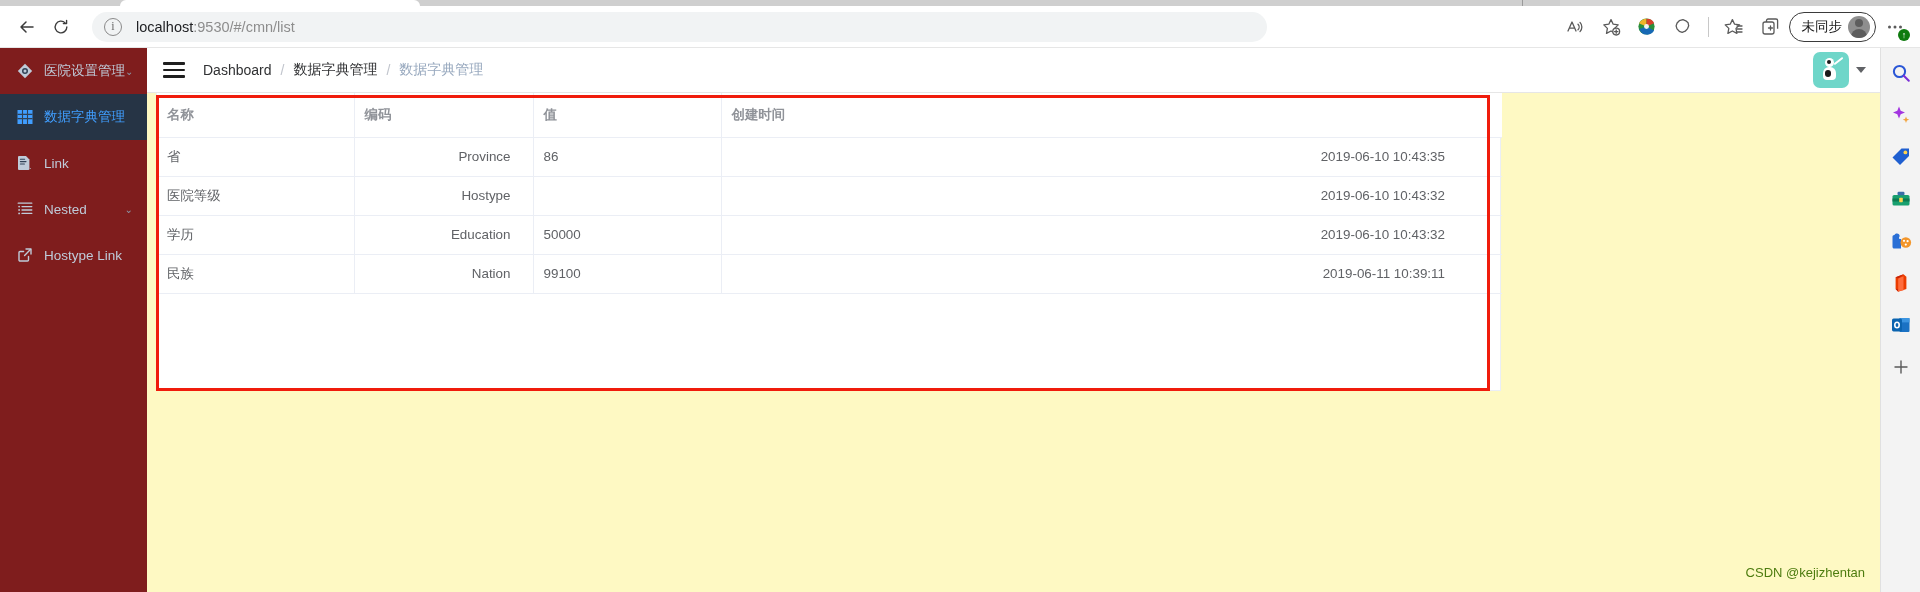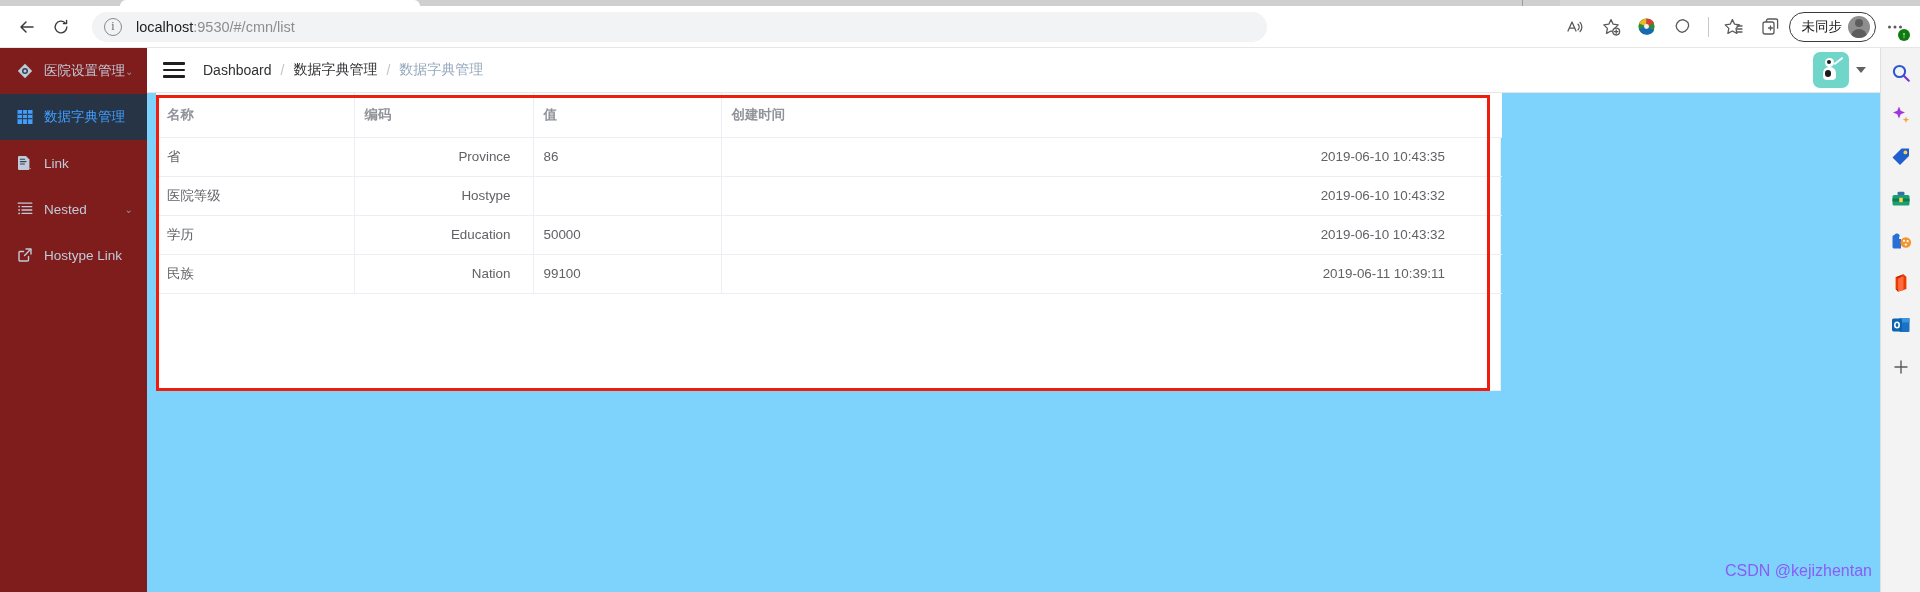--- a/index.html
+++ b/index.html
@@ -180,21 +180,21 @@
   }
   #avatar-caret {
     width: 0; height: 0; border-left: 5px solid transparent;
     border-right: 5px solid transparent; border-top: 6px solid #606266;
     flex: none;
   }
 
   
   #app-main {
     position: absolute; top: 93px; left: 147px;
-    width: 1733px; height: 499px; background: #7dd3fc;
+    width: 1733px; height: 499px; background: #fef9c3;
     overflow: hidden;
   }
   #table-card {
     position: absolute; left: 9px; top: 0px;
     width: 1345px; height: 298px;
     border: 1px solid #ebeef5; border-top: none;
     background: #fff;
   }
   table.dict-table { width: 100%; border-collapse: collapse; table-layout: fixed; }
   table.dict-table th {
@@ -220,22 +220,22 @@
   .c-time  { padding-right: 57px !important; margin-left: 25px; }
   th.c-code { padding-right: 0 !important; text-align: left; }
 
   #red-annotation {
     position: absolute; left: 156px; top: 95px;
     width: 1334px; height: 296px;
     border: 3px solid #f01c0c; pointer-events: none;
   }
 
   #watermark {
-    position: absolute; right: 48px; bottom: 12px;
-    font-size: 16px; color: #8b5cf6; white-space: nowrap;
+    position: absolute; right: 55px; bottom: 12px;
+    font-size: 13px; color: #4d7c0f; white-space: nowrap;
   }
 </style>
 </head>
 <body>
 
 <div id="browser-chrome">
   <div class="tabstrip-remnant">
     <div class="tab-active"></div>
     <div class="tab-sep"></div>
     <div class="tab-plus"></div>

